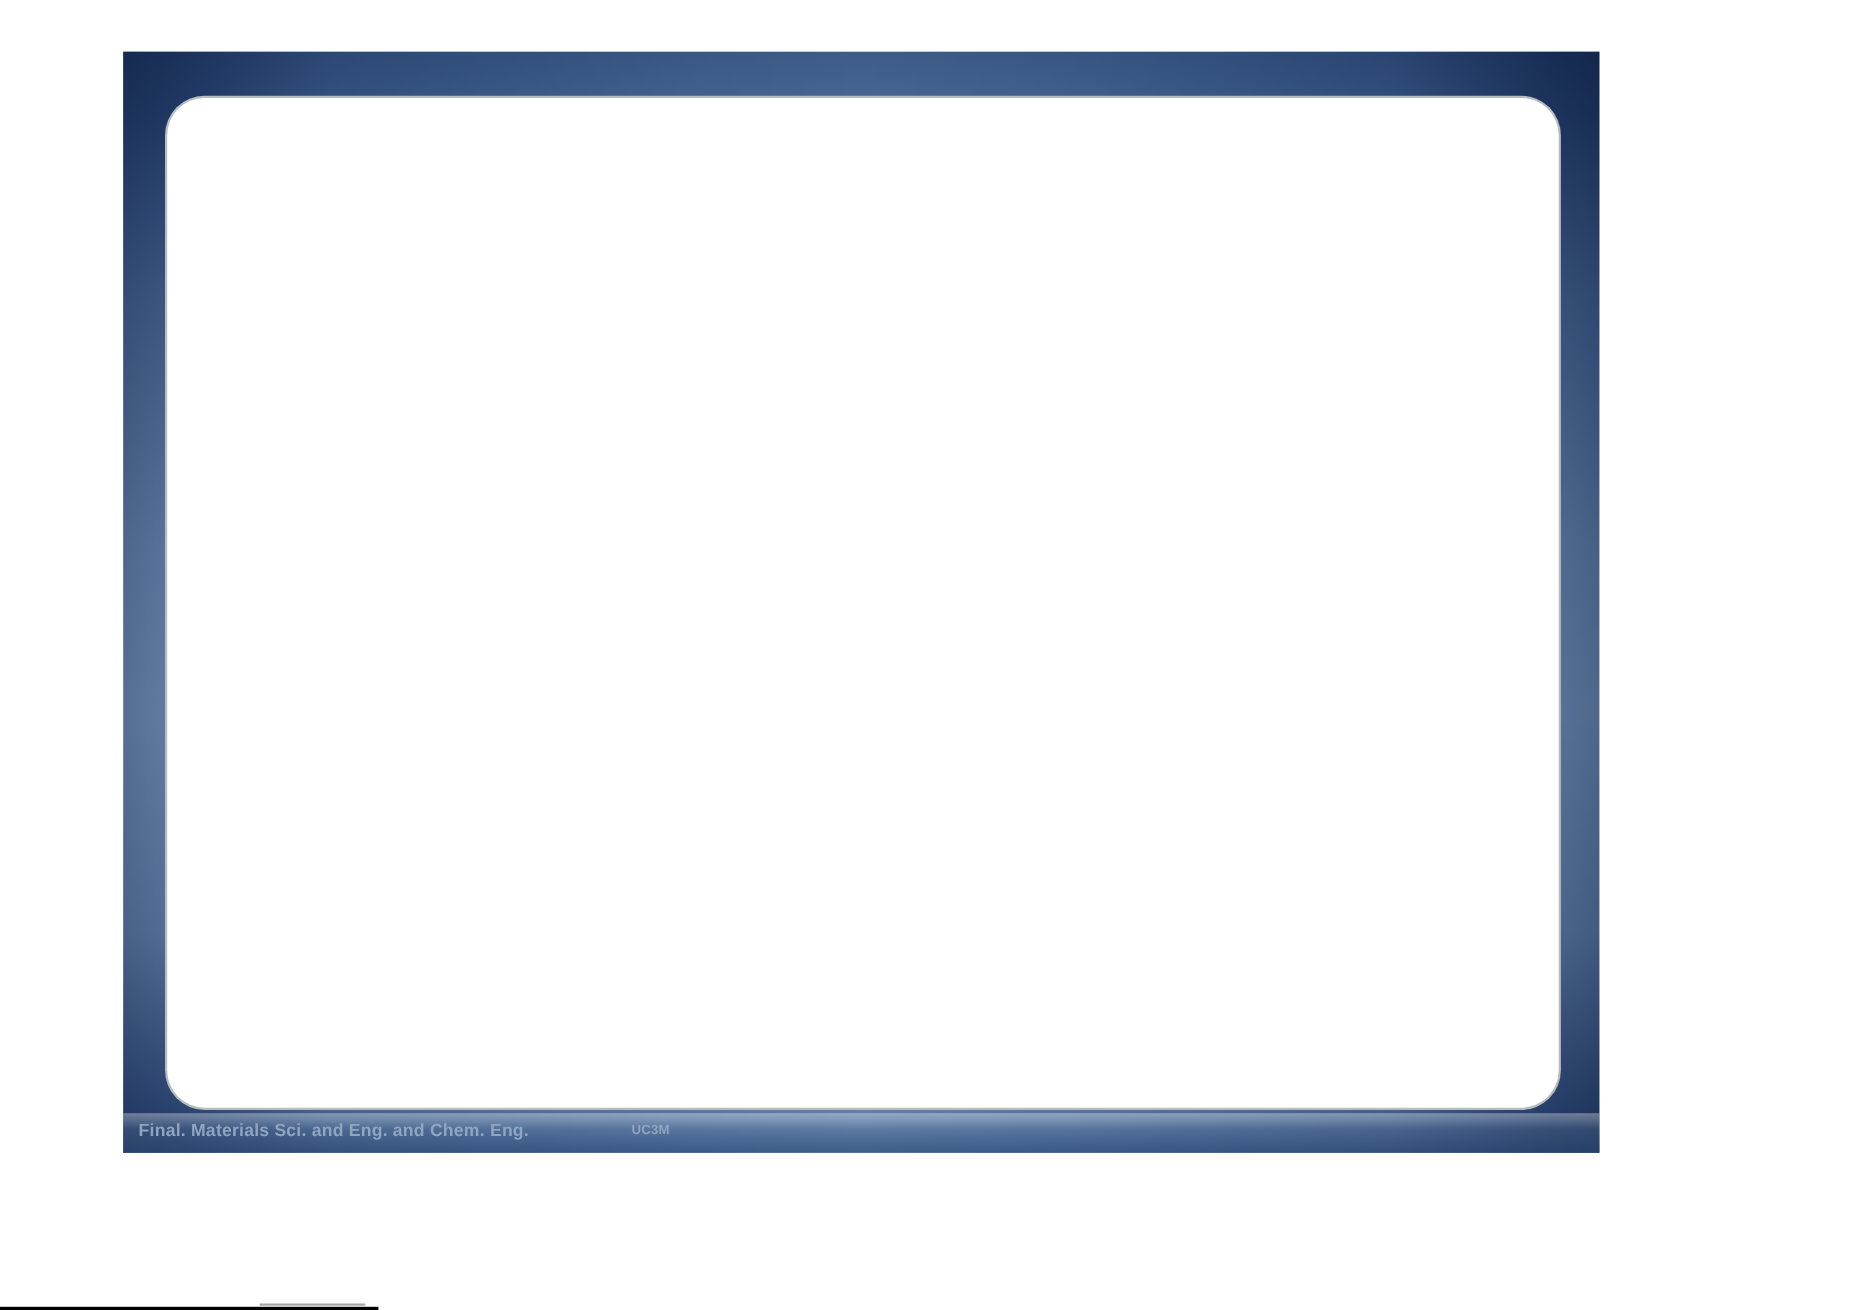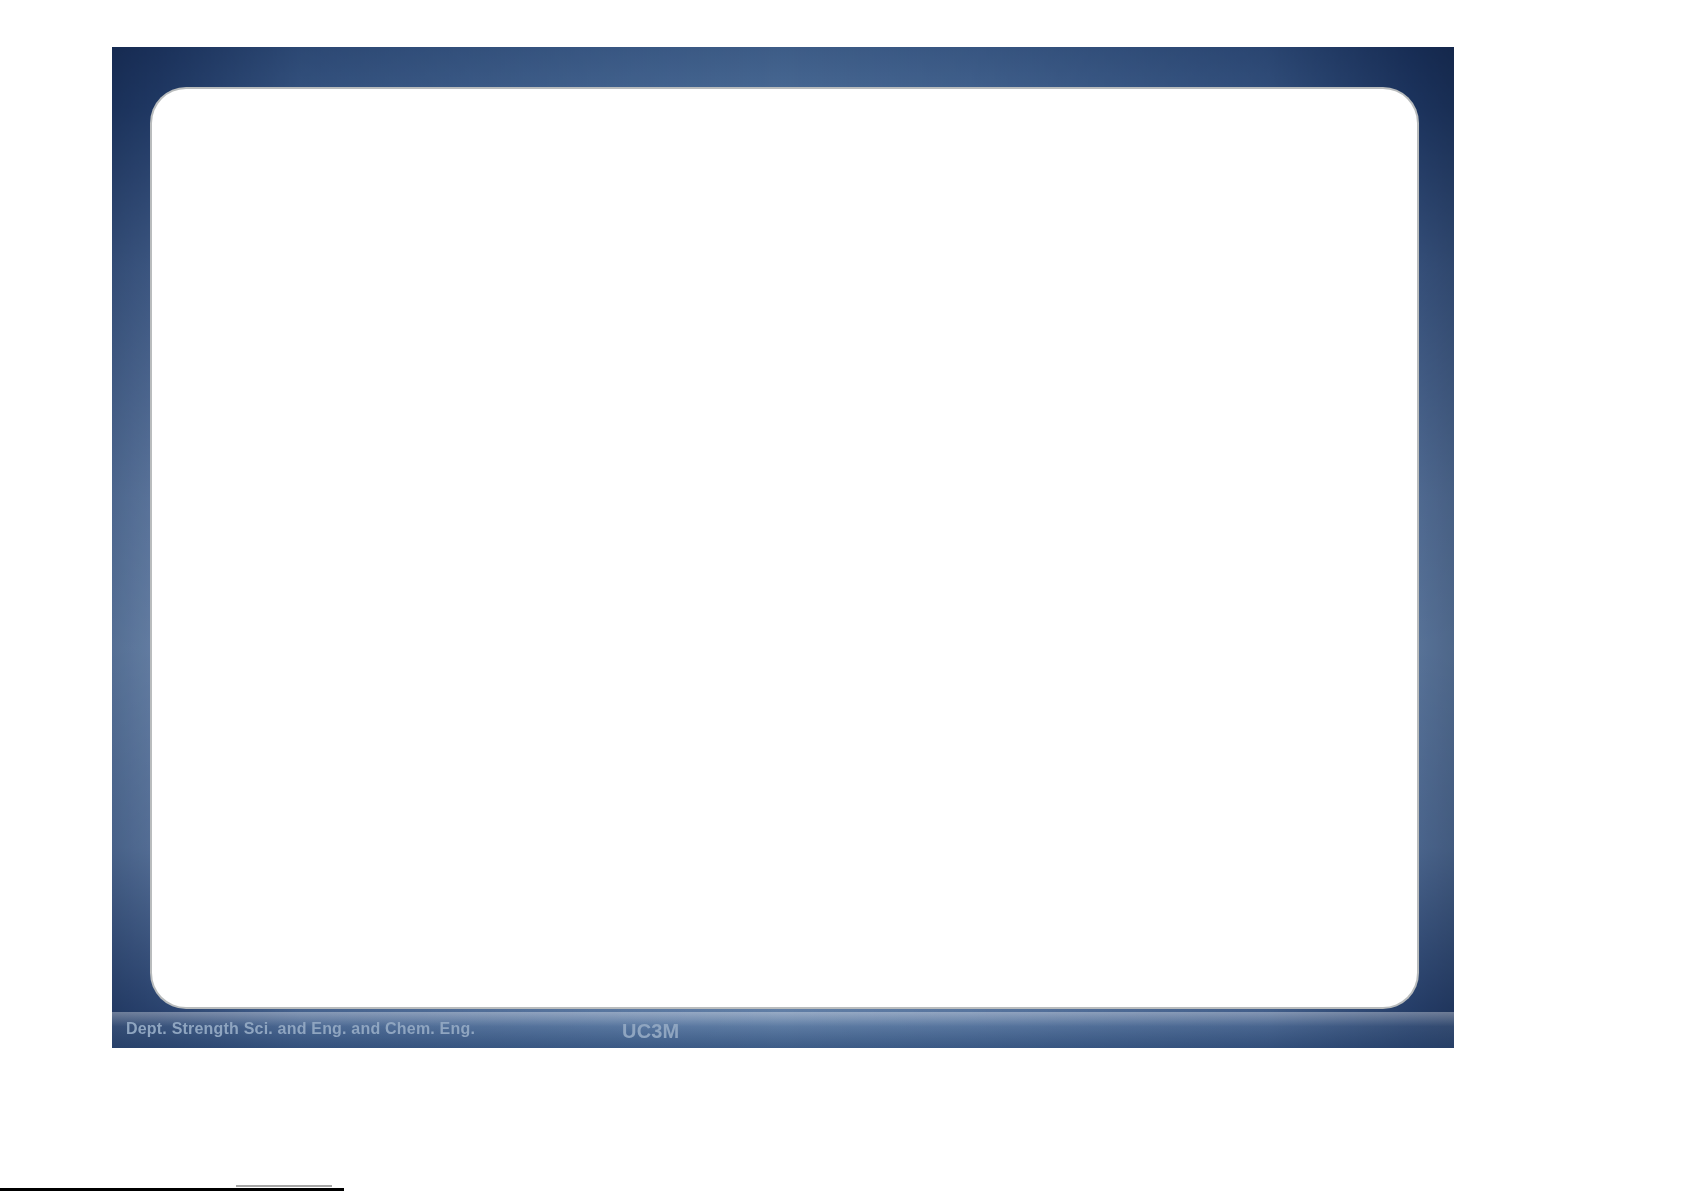--- a/index.html
+++ b/index.html
@@ -30,22 +30,22 @@
     display:flex;align-items:center;
     background:linear-gradient(180deg,rgba(255,255,255,.35) 0%,rgba(120,150,185,.25) 40%,rgba(61,92,135,.45) 100%);
   }
   .footer-left{
     position:absolute;left:14px;top:8px;
     font-family:"Liberation Sans",sans-serif;font-size:16px;font-weight:bold;
     color:#8fa5c0;letter-spacing:.2px;white-space:nowrap;
   }
   .footer-right{
     position:absolute;left:462px;top:8px;
-    font-family:"Liberation Sans",sans-serif;font-size:20px;font-weight:bold;
-    color:#8fa5c0;letter-spacing:.2px;white-space:nowrap;margin-left:48px;
+    font-family:"Liberation Sans",sans-serif;font-size:12px;font-weight:bold;
+    color:#8fa5c0;letter-spacing:.2px;white-space:nowrap;
   }
 
   
   .page-edge{position:absolute;left:0;bottom:0;width:344px;height:3px;background:#000;}
   .page-edge-thin{position:absolute;left:236px;bottom:4px;width:96px;height:2px;background:#6b6b6b;opacity:.6;}
 
   
   .canvas{position:absolute;left:0;top:0;width:100%;height:100%;}
   .canvas svg{position:absolute;left:0;top:0;overflow:visible;}
 
@@ -71,21 +71,21 @@
 </style>
 </head>
 <body>
 
 <div id="stage">
 
   <div class="slide-frame">
     <div class="slide-inner"></div>
 
     <div class="frame-footer">
-      <span class="footer-left">Dept. Strength Sci. and Eng. and Chem. Eng.</span>
+      <span class="footer-left">Final. Materials Sci. and Eng. and Chem. Eng.</span>
       <span class="footer-right">UC3M</span>
     </div>
   </div>
 
   <div class="canvas">
     <svg width="1685" height="1191" aria-hidden="true">
       <defs>
         <marker id="blkarrow" markerWidth="5" markerHeight="5" refX="2.2" refY="2.5" orient="auto" markerUnits="strokeWidth">
           <path d="M0,0 L5,2.5 L0,5 L1.4,2.5 z" fill="#000"></path>
         </marker>

